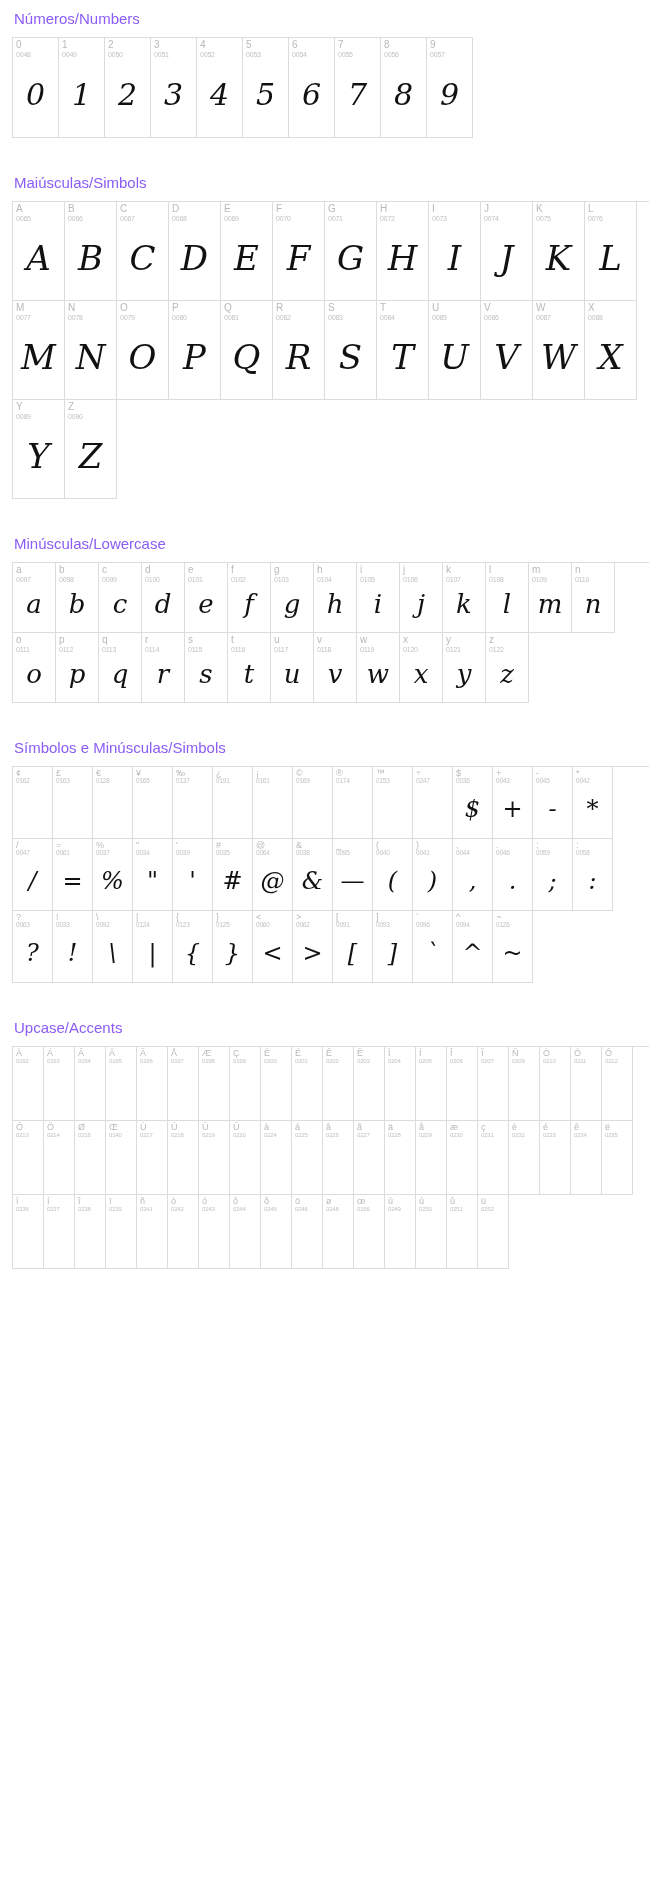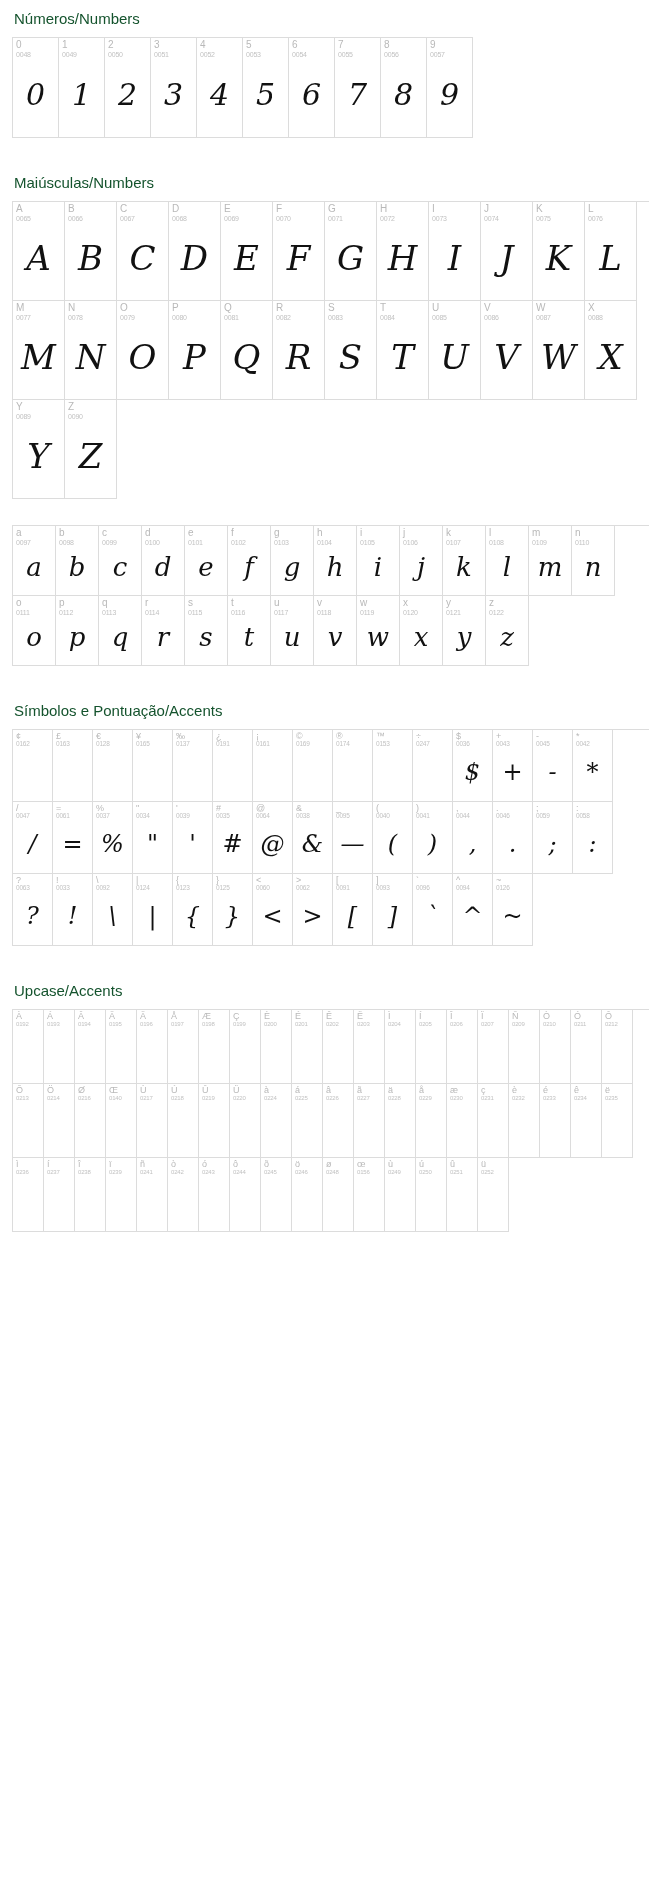--- a/index.html
+++ b/index.html
@@ -6,21 +6,21 @@
   body{
     width:661px;
     background:#ffffff;
     font-family:"Liberation Sans", sans-serif;
     color:#333;
     -webkit-font-smoothing:antialiased;
   }
   .page{padding:0 12px;box-sizing:border-box;width:661px;}
   .section-title{
     font-size:15px;
-    color:#14532d;
+    color:#8b5cf6;
     margin:0 0 10px 2px;
     padding-top:10px;
     font-weight:400;
   }
   .section{margin-bottom:26px;}
   .grid{
     display:flex;
     flex-wrap:wrap;
     border-left:1px solid #dcdcdc;
     border-top:1px solid #dcdcdc;
@@ -155,21 +155,21 @@
           <div class="cell">
             <div class="meta">
               <span class="ch">9</span>
               <span class="code">0057</span>
             </div>
             <div class="glyph">9</div>
           </div>
         </div>
       </div>
       <div class="section">
-        <div class="section-title">Maiúsculas/Numbers</div>
+        <div class="section-title">Maiúsculas/Simbols</div>
         <div class="grid g-up">
           <div class="cell">
             <div class="meta">
               <span class="ch">A</span>
               <span class="code">0065</span>
             </div>
             <div class="glyph">A</div>
           </div>
           <div class="cell">
             <div class="meta">
@@ -342,20 +342,21 @@
           <div class="cell">
             <div class="meta">
               <span class="ch">Z</span>
               <span class="code">0090</span>
             </div>
             <div class="glyph">Z</div>
           </div>
         </div>
       </div>
       <div class="section">
+        <div class="section-title">Minúsculas/Lowercase</div>
         <div class="grid g-low">
           <div class="cell">
             <div class="meta">
               <span class="ch">a</span>
               <span class="code">0097</span>
             </div>
             <div class="glyph">a</div>
           </div>
           <div class="cell">
             <div class="meta">
@@ -528,21 +529,21 @@
           <div class="cell">
             <div class="meta">
               <span class="ch">z</span>
               <span class="code">0122</span>
             </div>
             <div class="glyph">z</div>
           </div>
         </div>
       </div>
       <div class="section">
-        <div class="section-title">Símbolos e Pontuação/Accents</div>
+        <div class="section-title">Símbolos e Minúsculas/Simbols</div>
         <div class="grid g-sym">
           <div class="cell empty">
             <div class="meta">
               <span class="ch">¢</span>
               <span class="code">0162</span>
             </div>
             <div class="glyph"></div>
           </div>
           <div class="cell empty">
             <div class="meta">

